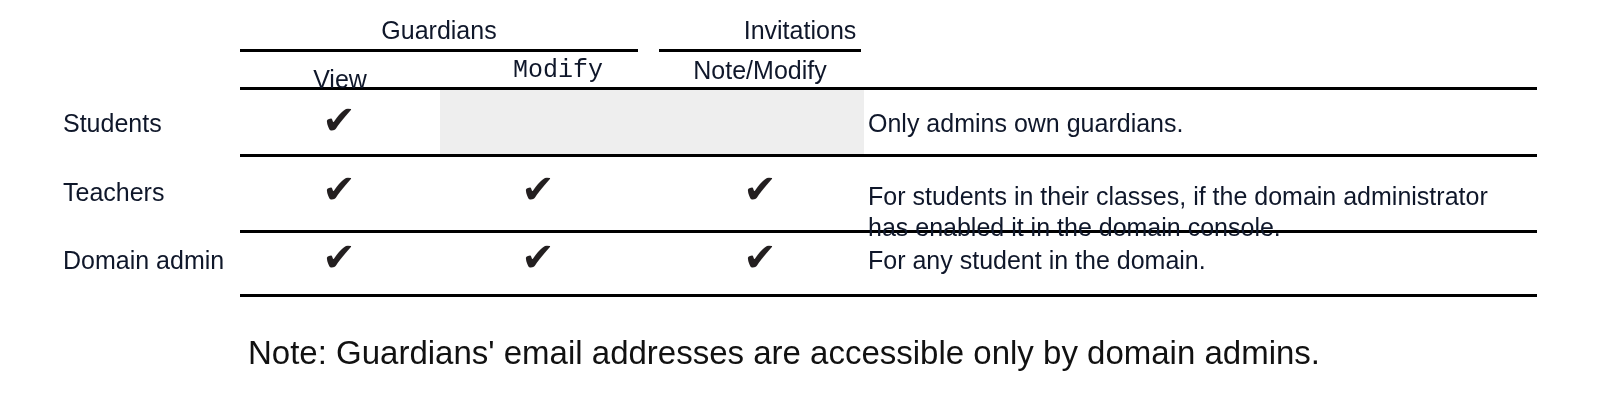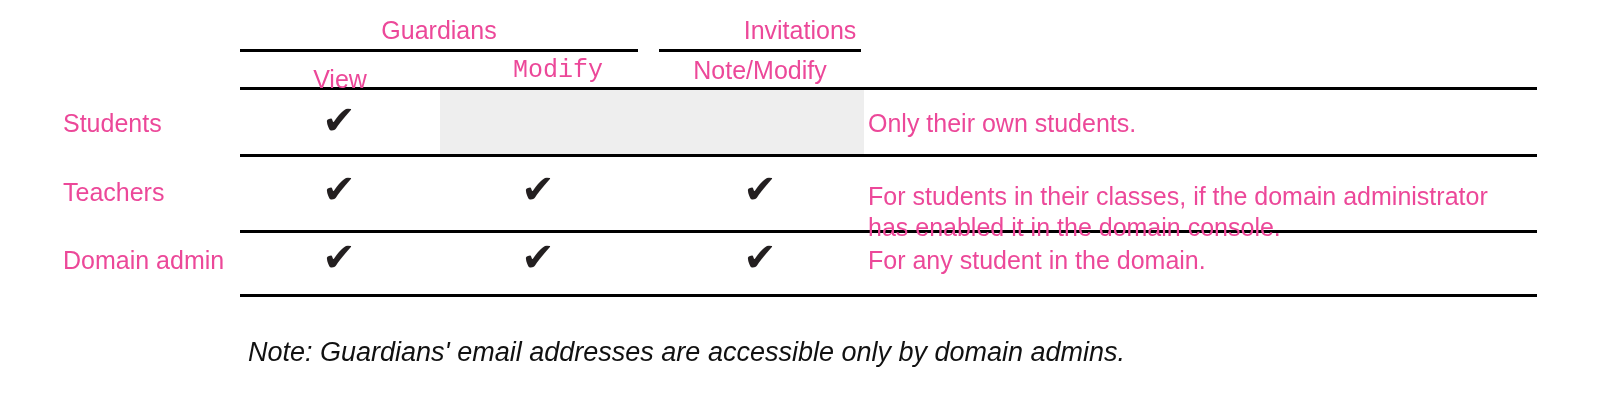--- a/index.html
+++ b/index.html
@@ -49,21 +49,21 @@
   .rule-row1       { left: 240px; top: 154px; width: 1297px; }
   .rule-row2       { left: 240px; top: 230px; width: 1297px; }
   .rule-row3       { left: 240px; top: 294px; width: 1297px; }
 
   
   .txt {
     position: absolute;
     font-size: 25px;
     line-height: 31px;
     white-space: pre;
-    color: #ec4899;
+    color: #0f172a;
   }
   .txt.center {
     text-align: center;
     transform: translateX(-50%);
     white-space: nowrap;
   }
   .txt.wrap {
     white-space: normal;
   }
 
@@ -104,25 +104,24 @@
   .c-col3 { left: 760px; }
   .r-students { top: 100px; }
   .r-teachers { top: 169px; }
   .r-admin    { top: 237px; }
 
   
   .note {
     position: absolute;
     left: 248px;
     top: 337px;
-    font-size: 27px;
+    font-size: 33px;
     line-height: 31px;
     color: #111111;
     white-space: nowrap;
-    font-style: italic;
   }
 </style>
 </head>
 <body>
 
 <div id="permissions-table">
 
   <div class="shade-cell"></div>
 
   <div class="rule group rule-guardians"></div>
@@ -146,19 +145,19 @@
   <div class="check c-col1 r-students">✔</div>
 
   <div class="check c-col1 r-teachers">✔</div>
   <div class="check c-col2 r-teachers">✔</div>
   <div class="check c-col3 r-teachers">✔</div>
 
   <div class="check c-col1 r-admin">✔</div>
   <div class="check c-col2 r-admin">✔</div>
   <div class="check c-col3 r-admin">✔</div>
 
-  <div class="txt wrap desc desc-students">Only their own students.</div>
+  <div class="txt wrap desc desc-students">Only admins own guardians.</div>
   <div class="txt wrap desc desc-teachers">For students in their classes, if the domain administrator has enabled it in the domain console.</div>
   <div class="txt wrap desc desc-admin">For any student in the domain.</div>
 
 </div>
 
 <div class="note">Note: Guardians' email addresses are accessible only by domain admins.</div>
 
 </body></html>

